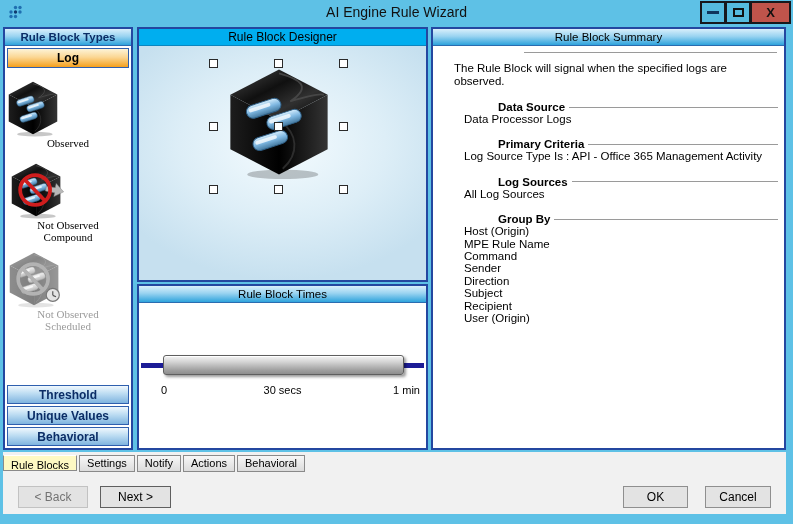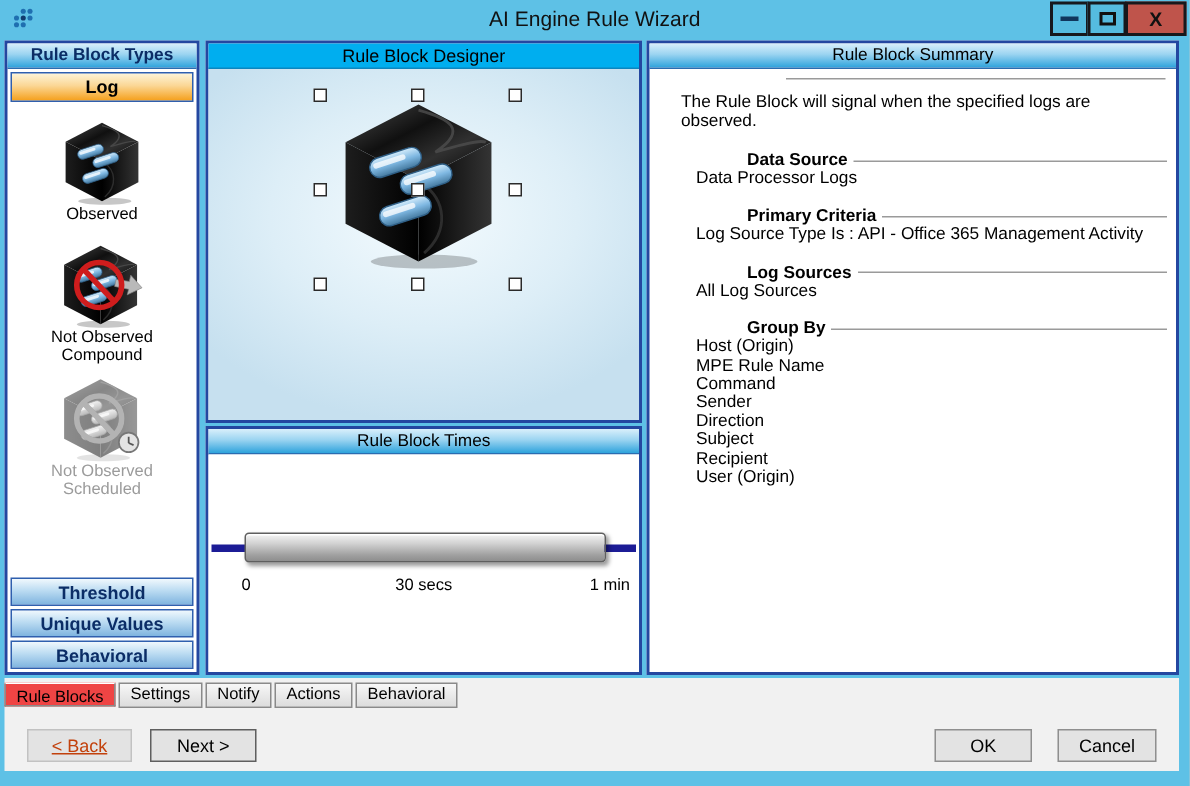--- a/index.html
+++ b/index.html
@@ -22,21 +22,21 @@
   .panel-header { height:17px; display:flex; align-items:center; justify-content:center; font-size:11.5px;
                   background:linear-gradient(180deg,#d9effb 0%,#9bd4f1 45%,#2ea3dc 100%);
                   border-bottom:1px solid #2a6cb0; }
 
   
   .left-panel { left:3px; top:27px; width:130px; height:423px; display:flex; flex-direction:column; }
   .left-panel .panel-header { font-weight:bold; color:#0b2d66; }
   .log-btn { margin:2px 2px 0 2px; height:20px; flex:0 0 auto; border:1px solid #2f5fae;
              background:linear-gradient(180deg,#fdf4d8 0%,#fbd795 45%,#f5a01d 100%);
              font-weight:bold; font-size:12px; display:flex; align-items:center; justify-content:center; cursor:pointer; }
-  .type-item { display:flex; flex-direction:column; align-items:center; cursor:pointer; }
+  .type-item { display:flex; flex-direction:column; cursor:pointer;font-family:Liberation Serif, serif; }
   .type-label { font-size:11px; line-height:12px; text-align:center; color:#000; }
   .type-label div:empty { display:none; }
   .type-label.disabled { color:#9b9b9b; }
   .icon-observed { width:56px; height:58px; margin-top:11px; }
   .icon-notobserved { width:64px; height:58px; margin-top:12px; }
   .icon-scheduled { width:60px; height:58px; margin-top:7px; }
   .left-spacer { flex:1 1 auto; }
   .cat-btn { margin:0 2px 2px 2px; height:19px; flex:0 0 auto; border:1px solid #2f5fae;
              background:linear-gradient(180deg,#f0f8fd 0%,#bcdcf2 45%,#7fb4df 100%);
              color:#0b2d66; font-weight:bold; font-size:12px;
@@ -72,24 +72,24 @@
   .sec-title { display:flex; align-items:center; font-weight:bold; font-size:11.5px;margin-left:44px; }
   .sec-rule { flex:1 1 auto; height:1px; background:#9a9a9a; margin-left:4px; }
   .sec-line { margin-left:10px; line-height:12.4px; font-size:11.5px; }
   .sec-line.indent2 { margin-left:15px; }
 
   
   .bottombar { position:absolute; left:3px; top:452px; width:783px; height:62px; background:#f1f1f1; }
   .tabs { position:absolute; left:0; top:3px; display:flex; align-items:flex-start; }
   .tab { height:17px; line-height:15px; padding:0 7px; font-size:11px; margin-right:2px;
          background:linear-gradient(180deg,#f7f7f7,#dcdcdc); border:1px solid #8a8a8a; cursor:pointer; white-space:nowrap; }
-  .tab.active { height:16px; line-height:18px; background:#ef4444; border-top-color:#fff; }
+  .tab.active { height:16px; line-height:18px; background:#fef9c3; border-top-color:#fff; }
   .pushbtn { position:absolute; top:34px; height:22px; background:#e3e3e3; border:1px solid #8f8f8f;
              font-size:12px; text-align:center; line-height:20px; cursor:pointer; }
-  .btn-back { left:15px; width:70px; color:#c2410c; border-color:#c2c2c2; cursor:default;text-decoration:underline; }
+  .btn-back { left:15px; width:70px; color:#737373; border-color:#c2c2c2; cursor:default; }
   .btn-next { left:97px; width:71px; border-color:#5f5f5f; }
   .btn-ok { left:620px; width:65px; }
   .btn-cancel { left:702px; width:66px; }
 </style>
 </head>
 <body>
 
 <svg width="0" height="0" style="position:absolute;overflow:hidden" aria-hidden="true">
   <defs>
     <linearGradient id="gTop" x1="0" y1="0" x2="1" y2="1">

